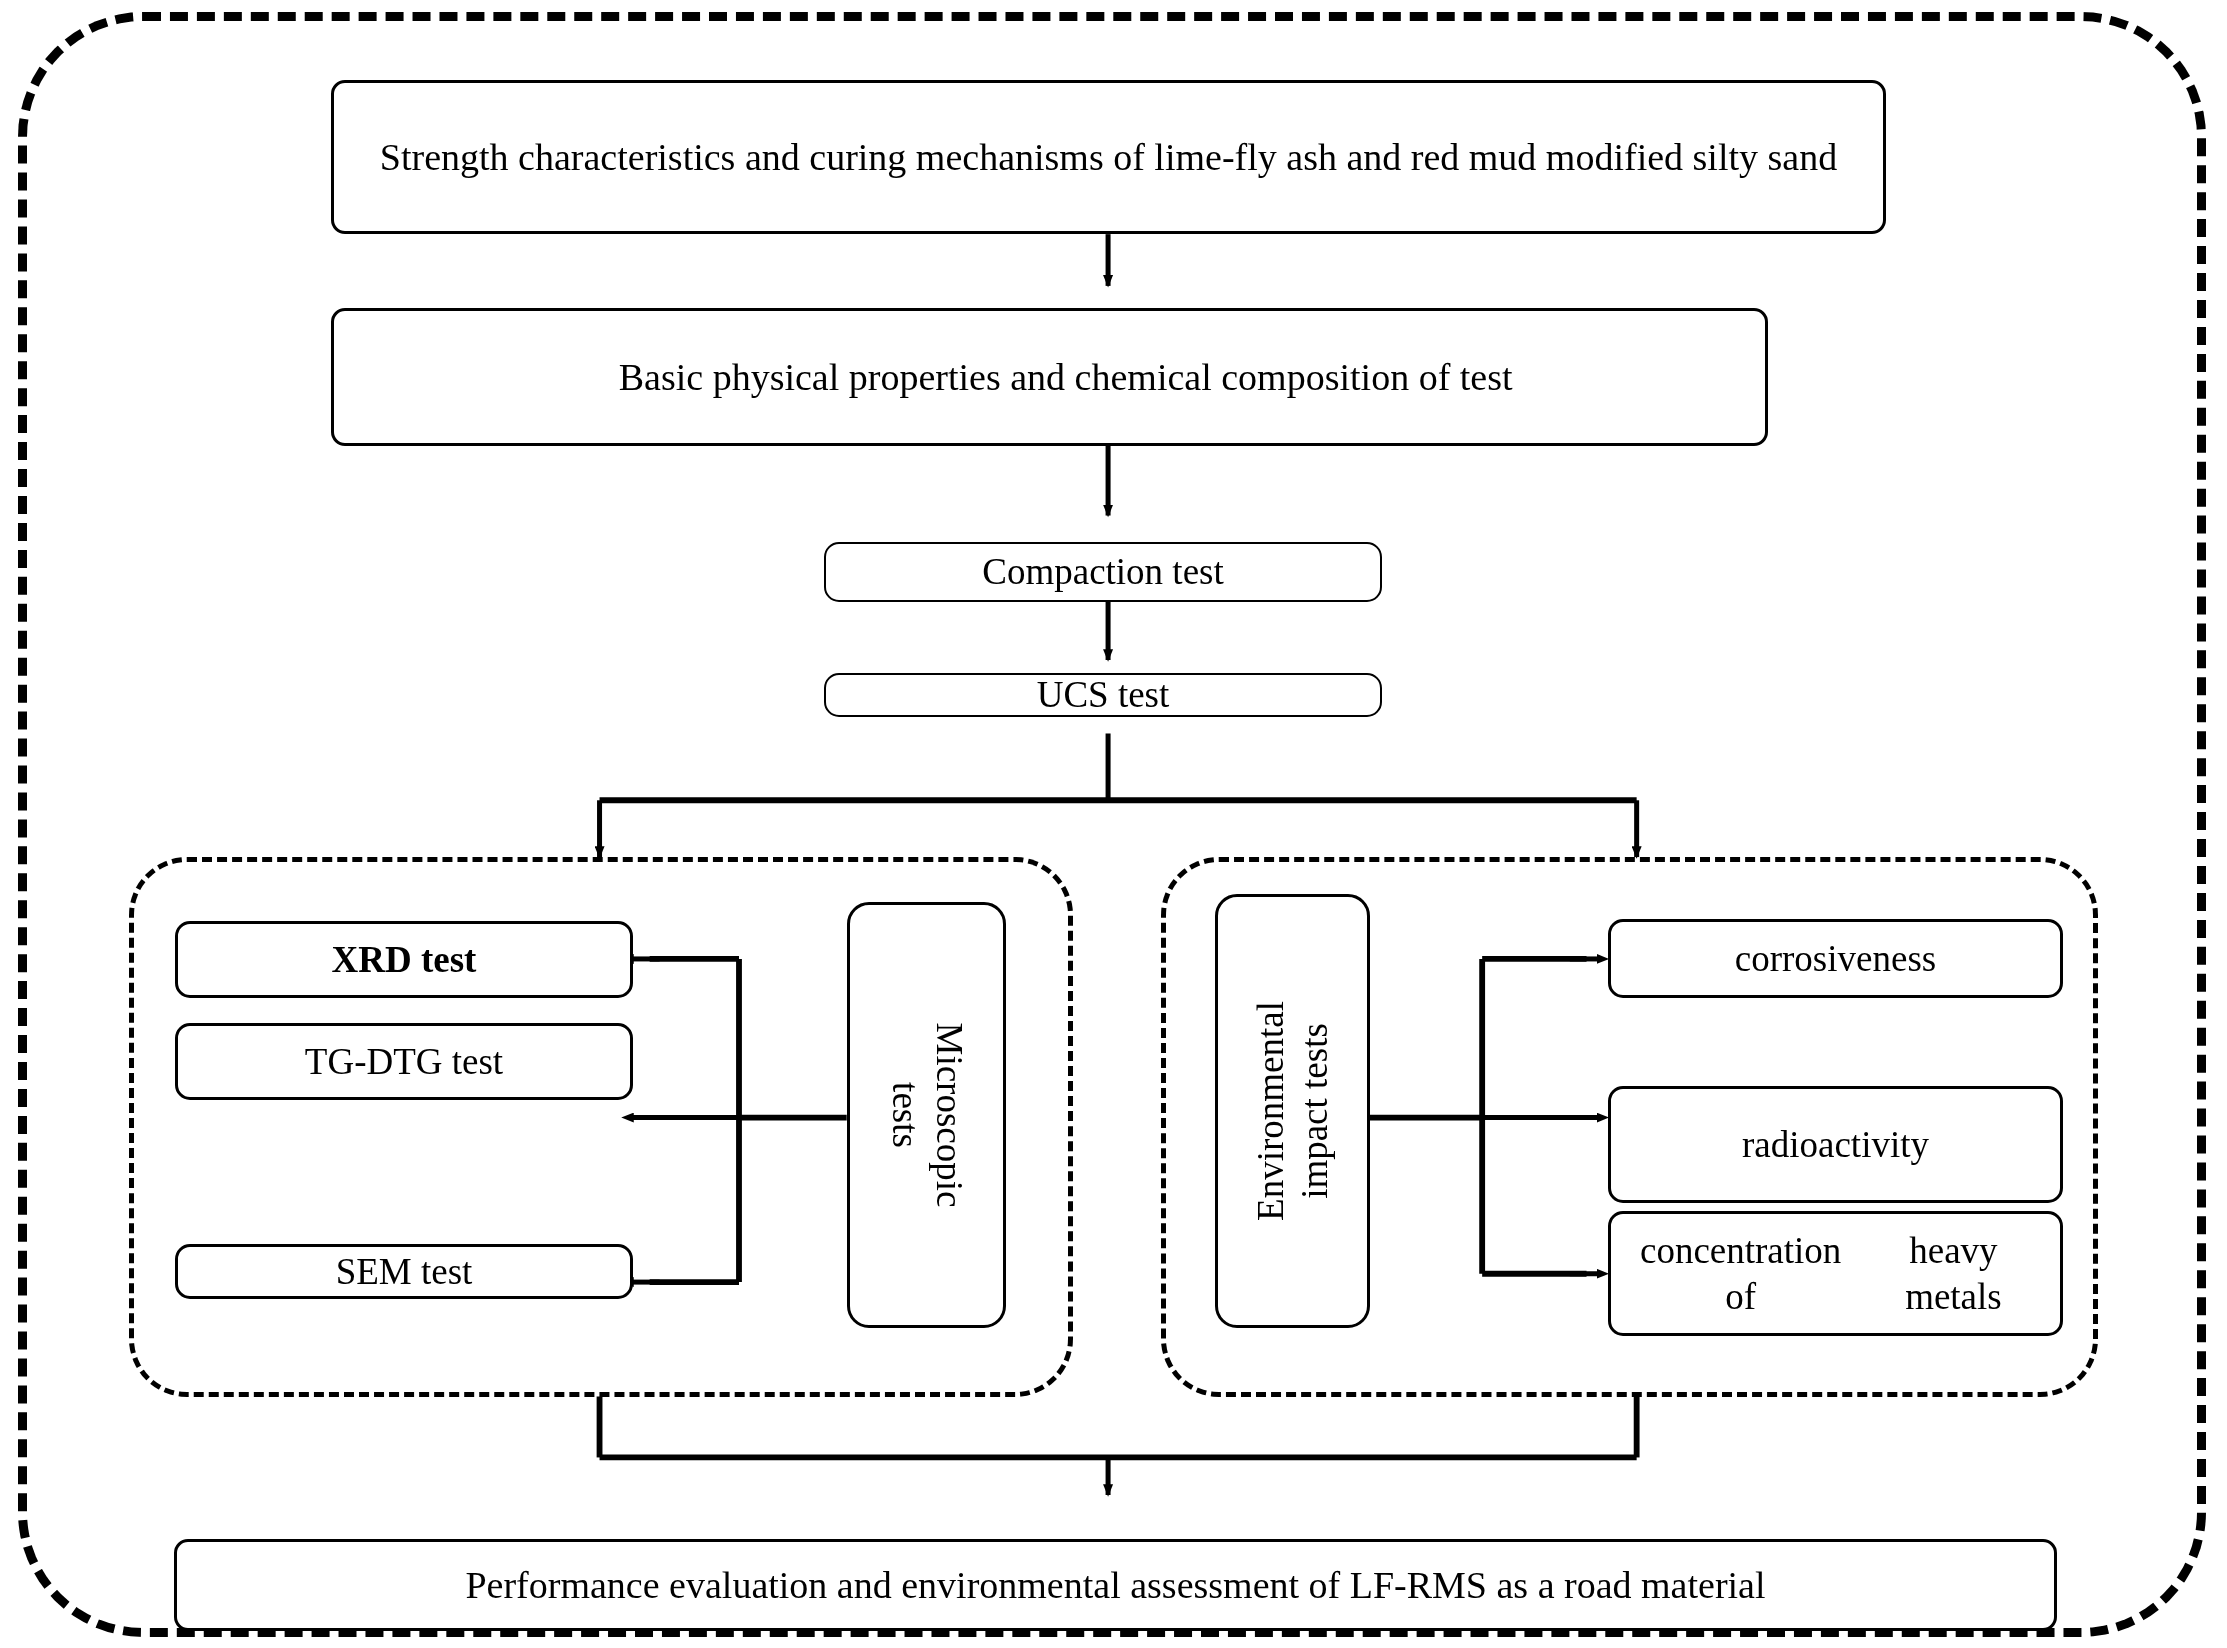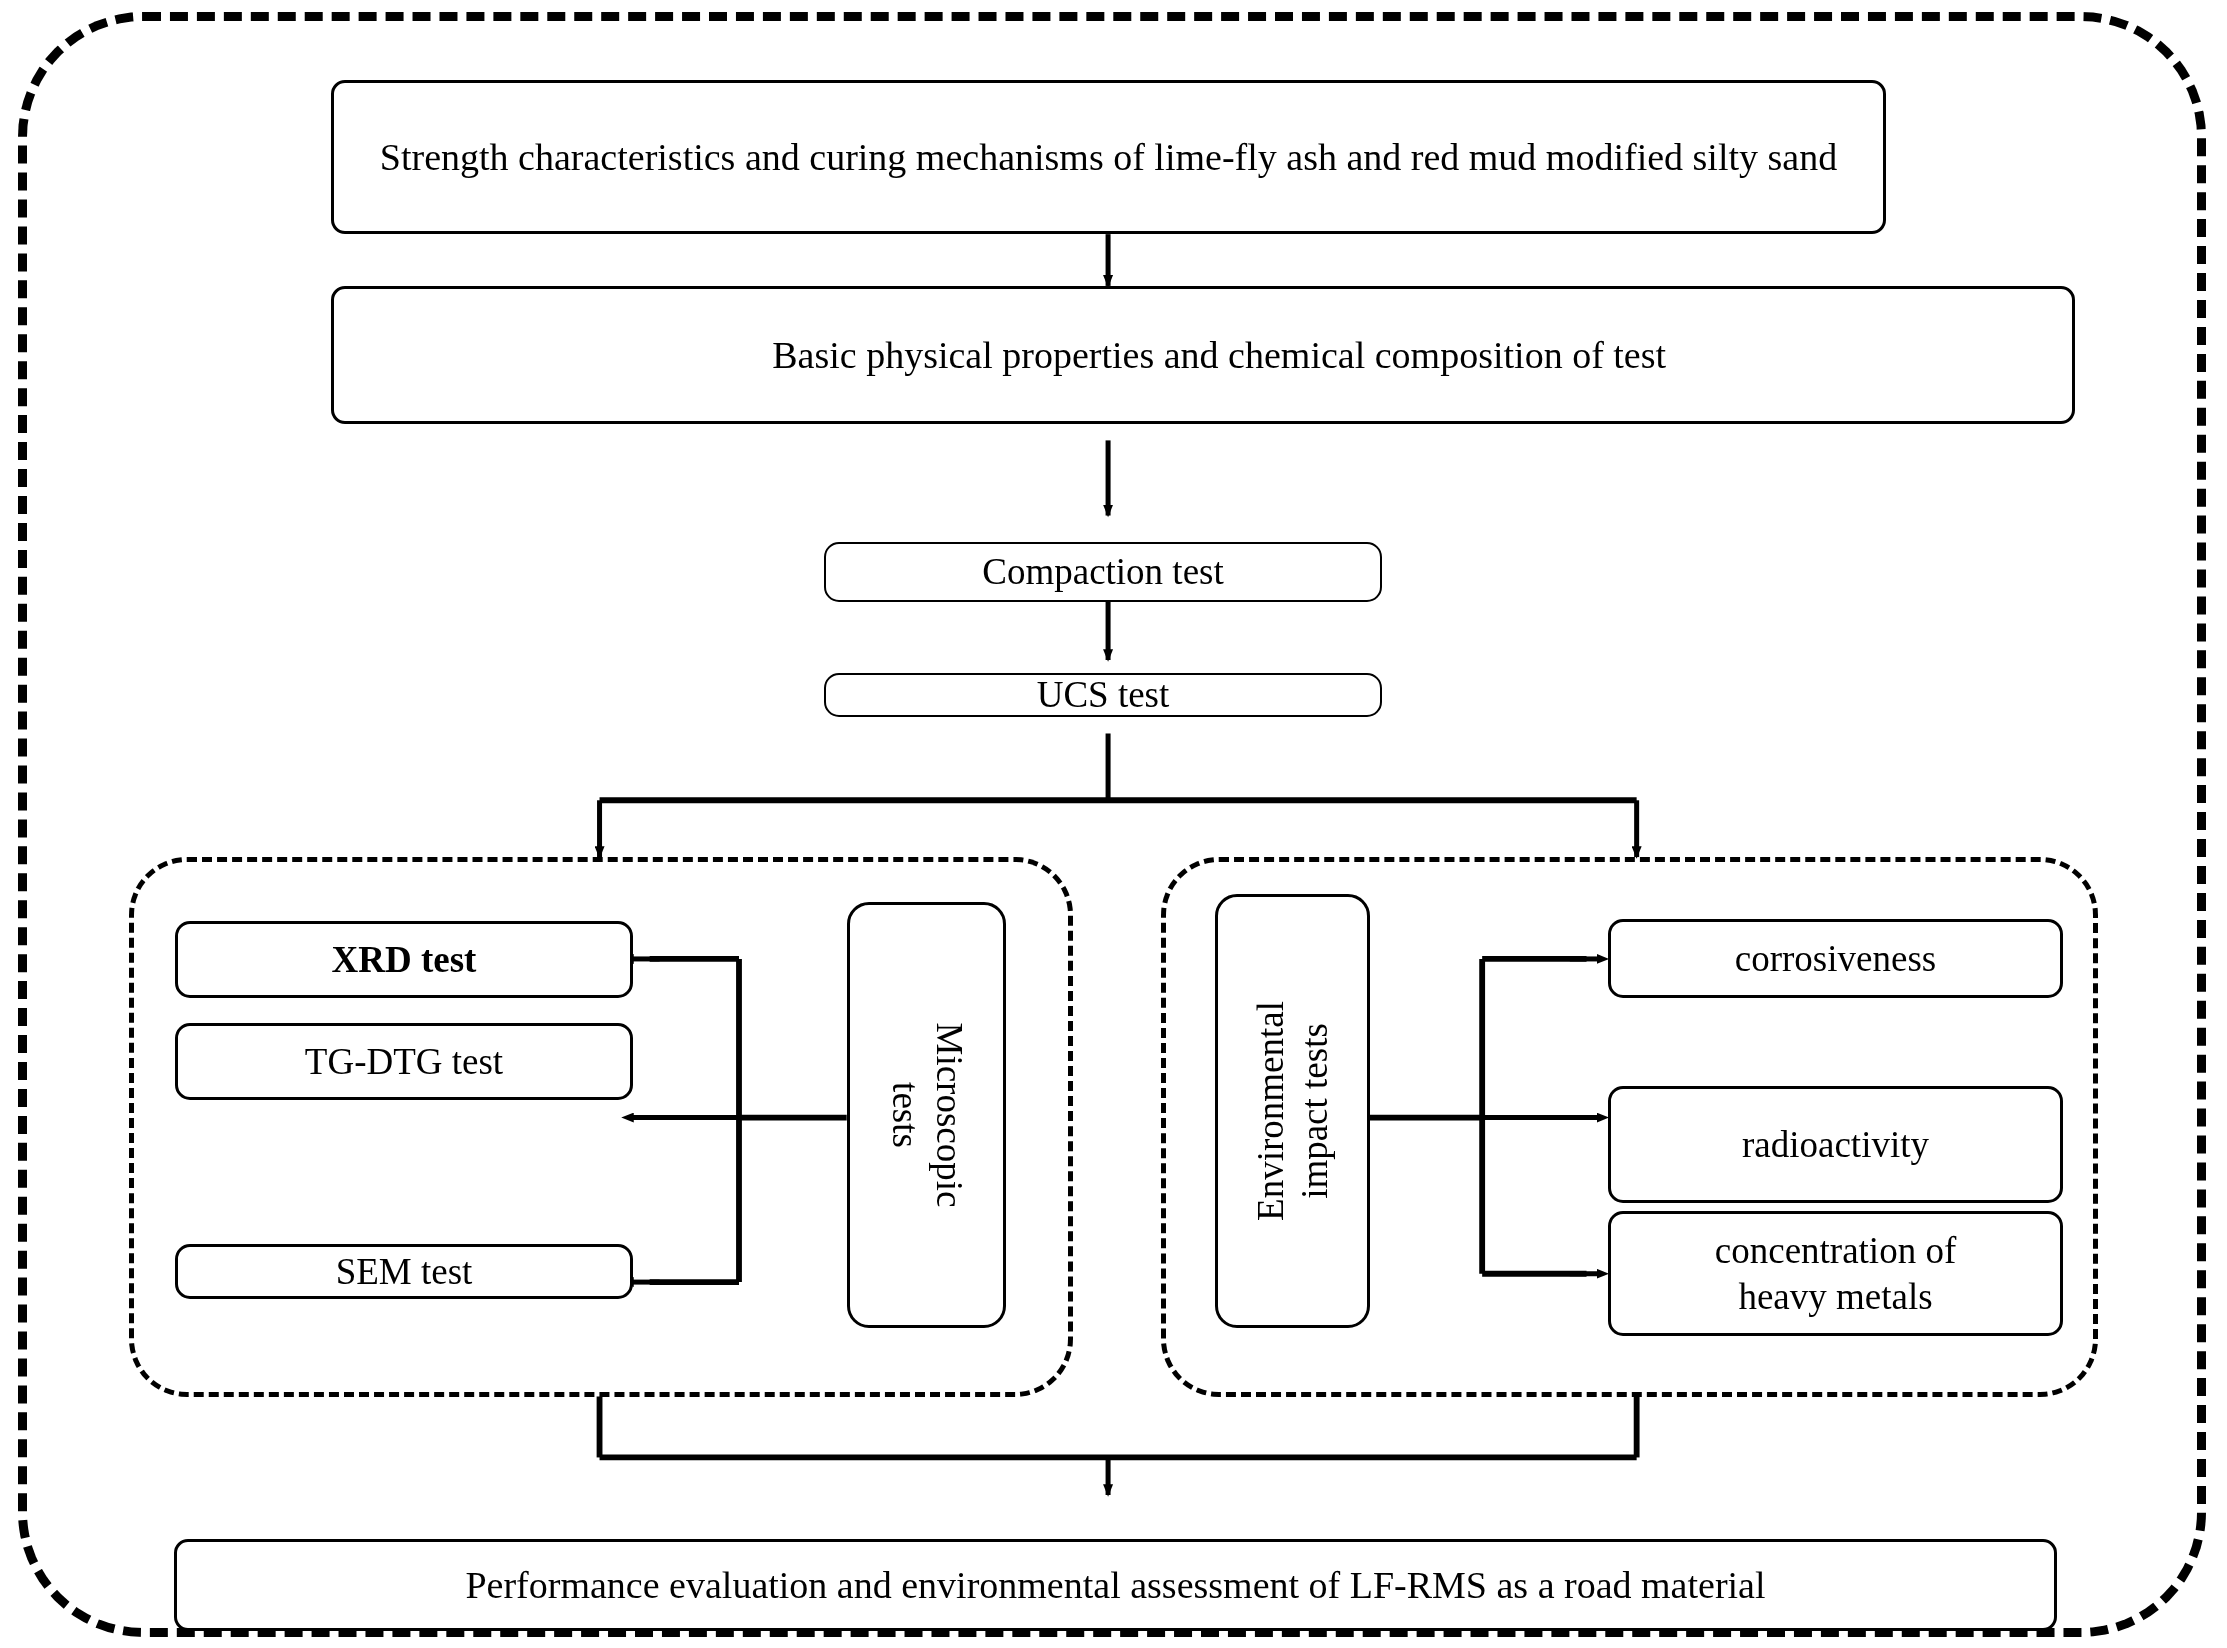--- a/index.html
+++ b/index.html
@@ -134,21 +134,21 @@
       <line x1="1327" y1="1745" x2="1327" y2="1790" marker-end="url(#arrowDown)"></line>
     </g>
   </svg>
 
   <div class="outerframe" style="left:18.4px; top:11.7px; width:2188px; height:1625px;"></div>
 
   <div class="node f-title" style="left:331px; top:80px; width:1555px; height:154px;">
     <span>Strength characteristics and curing mechanisms of lime-fly ash and red mud modified silty sand</span>
   </div>
 
-  <div class="node f-sub" style="left:331px; top:286px; width:1744px; height:138px;padding-left:44px;">
+  <div class="node f-sub" style="left:331px; top:308px; width:1437px; height:138px;padding-left:44px;">
     <span>Basic physical properties and chemical composition of test</span>
   </div>
 
   <div class="node small-r thin f-mid" style="left:824px; top:542px; width:558px; height:60px;">
     <span>Compaction test</span>
   </div>
 
   <div class="node small-r thin f-mid" style="left:824px; top:673px; width:558px; height:44px;">
     <span>UCS test</span>
   </div>
@@ -184,21 +184,21 @@
   </div>
 
   <div class="node small-r f-leaf" style="left:1608px; top:919px; width:455px; height:79px;">
     <span>corrosiveness</span>
   </div>
 
   <div class="node small-r f-leaf" style="left:1608px; top:1059px; width:455px; height:117px;margin-top:27px;">
     <span>radioactivity</span>
   </div>
 
-  <div class="node small-r f-leaf" style="left:1608px; top:1211px; width:455px; height:125px; flex-direction:column;">
+  <div class="node small-r f-leaf" style="left:1608px; top:1211px; width:455px; height:125px; flex-direction:row;">
     <div>concentration of</div>
     <div>heavy metals</div>
   </div>
 
   <div class="node f-bottom" style="left:174px; top:1495px; width:1883px; height:92px;margin-top:44px;">
     <span>Performance evaluation and environmental assessment of LF-RMS as a road material</span>
   </div>
 
 </div>
 

